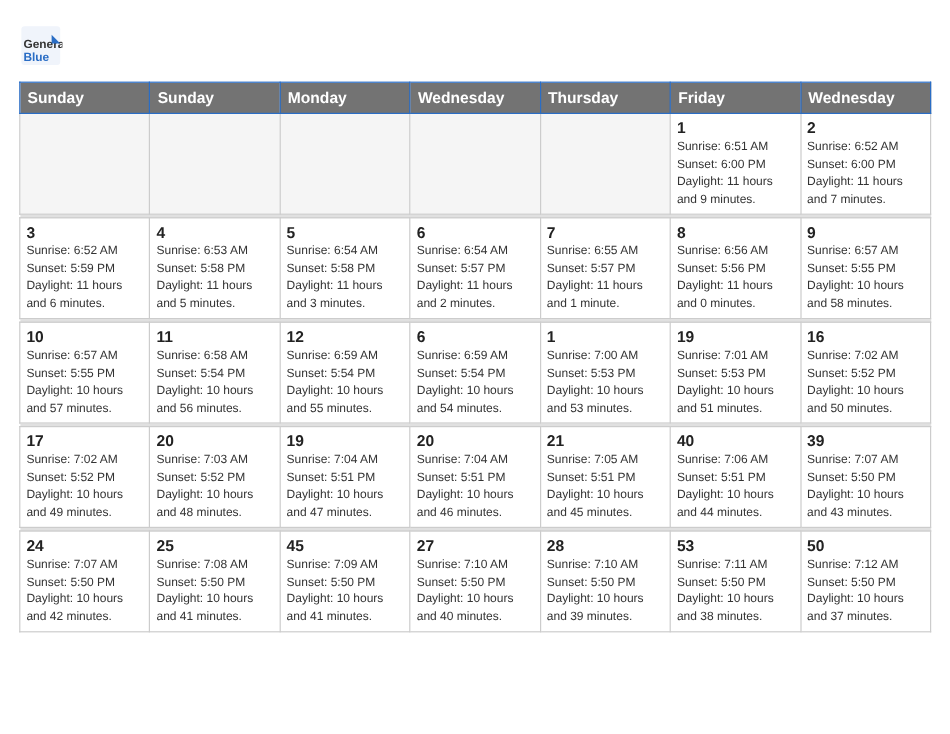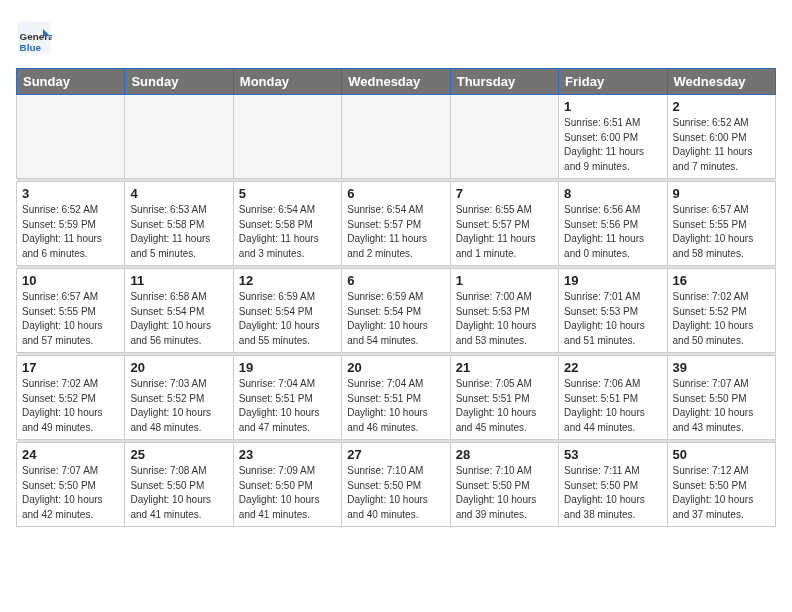--- a/index.html
+++ b/index.html
@@ -234,42 +234,42 @@
           </td>
           <td>
             <span class="day-number">20</span>
             <div class="cell-info">Sunrise: 7:04 AM<br>Sunset: 5:51 PM<br>Daylight: 10 hours<br>and 46 minutes.</div>
           </td>
           <td>
             <span class="day-number">21</span>
             <div class="cell-info">Sunrise: 7:05 AM<br>Sunset: 5:51 PM<br>Daylight: 10 hours<br>and 45 minutes.</div>
           </td>
           <td>
-            <span class="day-number">22</span>
+            <span class="day-number">40</span>
             <div class="cell-info">Sunrise: 7:06 AM<br>Sunset: 5:51 PM<br>Daylight: 10 hours<br>and 44 minutes.</div>
           </td>
           <td>
             <span class="day-number">39</span>
             <div class="cell-info">Sunrise: 7:07 AM<br>Sunset: 5:50 PM<br>Daylight: 10 hours<br>and 43 minutes.</div>
           </td>
         </tr>
         <tr>
           <td colspan="7" style="height: 3px; background: rgb(224, 224, 224); padding: 0px; border: none;"></td>
         </tr>
         <tr>
           <td>
             <span class="day-number">24</span>
             <div class="cell-info">Sunrise: 7:07 AM<br>Sunset: 5:50 PM<br>Daylight: 10 hours<br>and 42 minutes.</div>
           </td>
           <td>
             <span class="day-number">25</span>
             <div class="cell-info">Sunrise: 7:08 AM<br>Sunset: 5:50 PM<br>Daylight: 10 hours<br>and 41 minutes.</div>
           </td>
           <td>
-            <span class="day-number">23</span>
+            <span class="day-number">45</span>
             <div class="cell-info">Sunrise: 7:09 AM<br>Sunset: 5:50 PM<br>Daylight: 10 hours<br>and 41 minutes.</div>
           </td>
           <td>
             <span class="day-number">27</span>
             <div class="cell-info">Sunrise: 7:10 AM<br>Sunset: 5:50 PM<br>Daylight: 10 hours<br>and 40 minutes.</div>
           </td>
           <td>
             <span class="day-number">28</span>
             <div class="cell-info">Sunrise: 7:10 AM<br>Sunset: 5:50 PM<br>Daylight: 10 hours<br>and 39 minutes.</div>
           </td>

